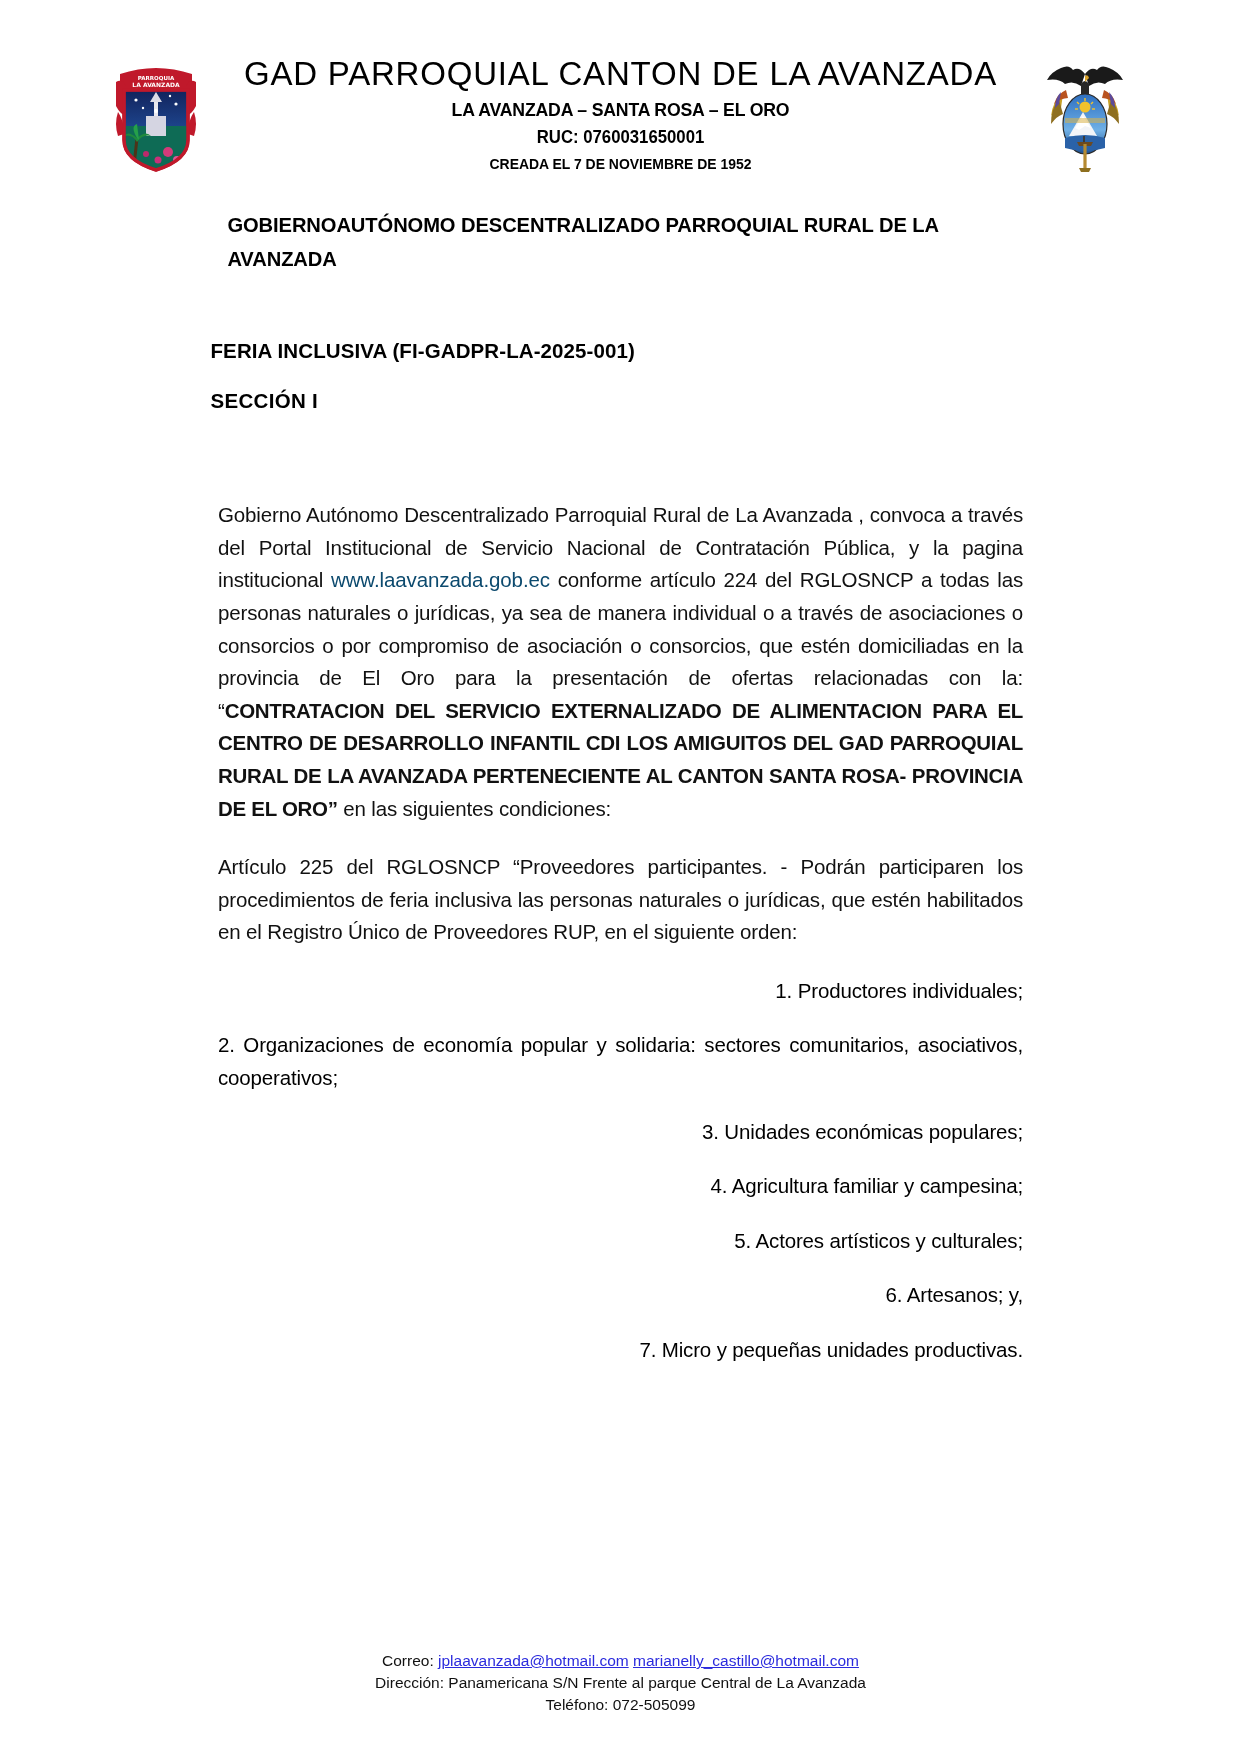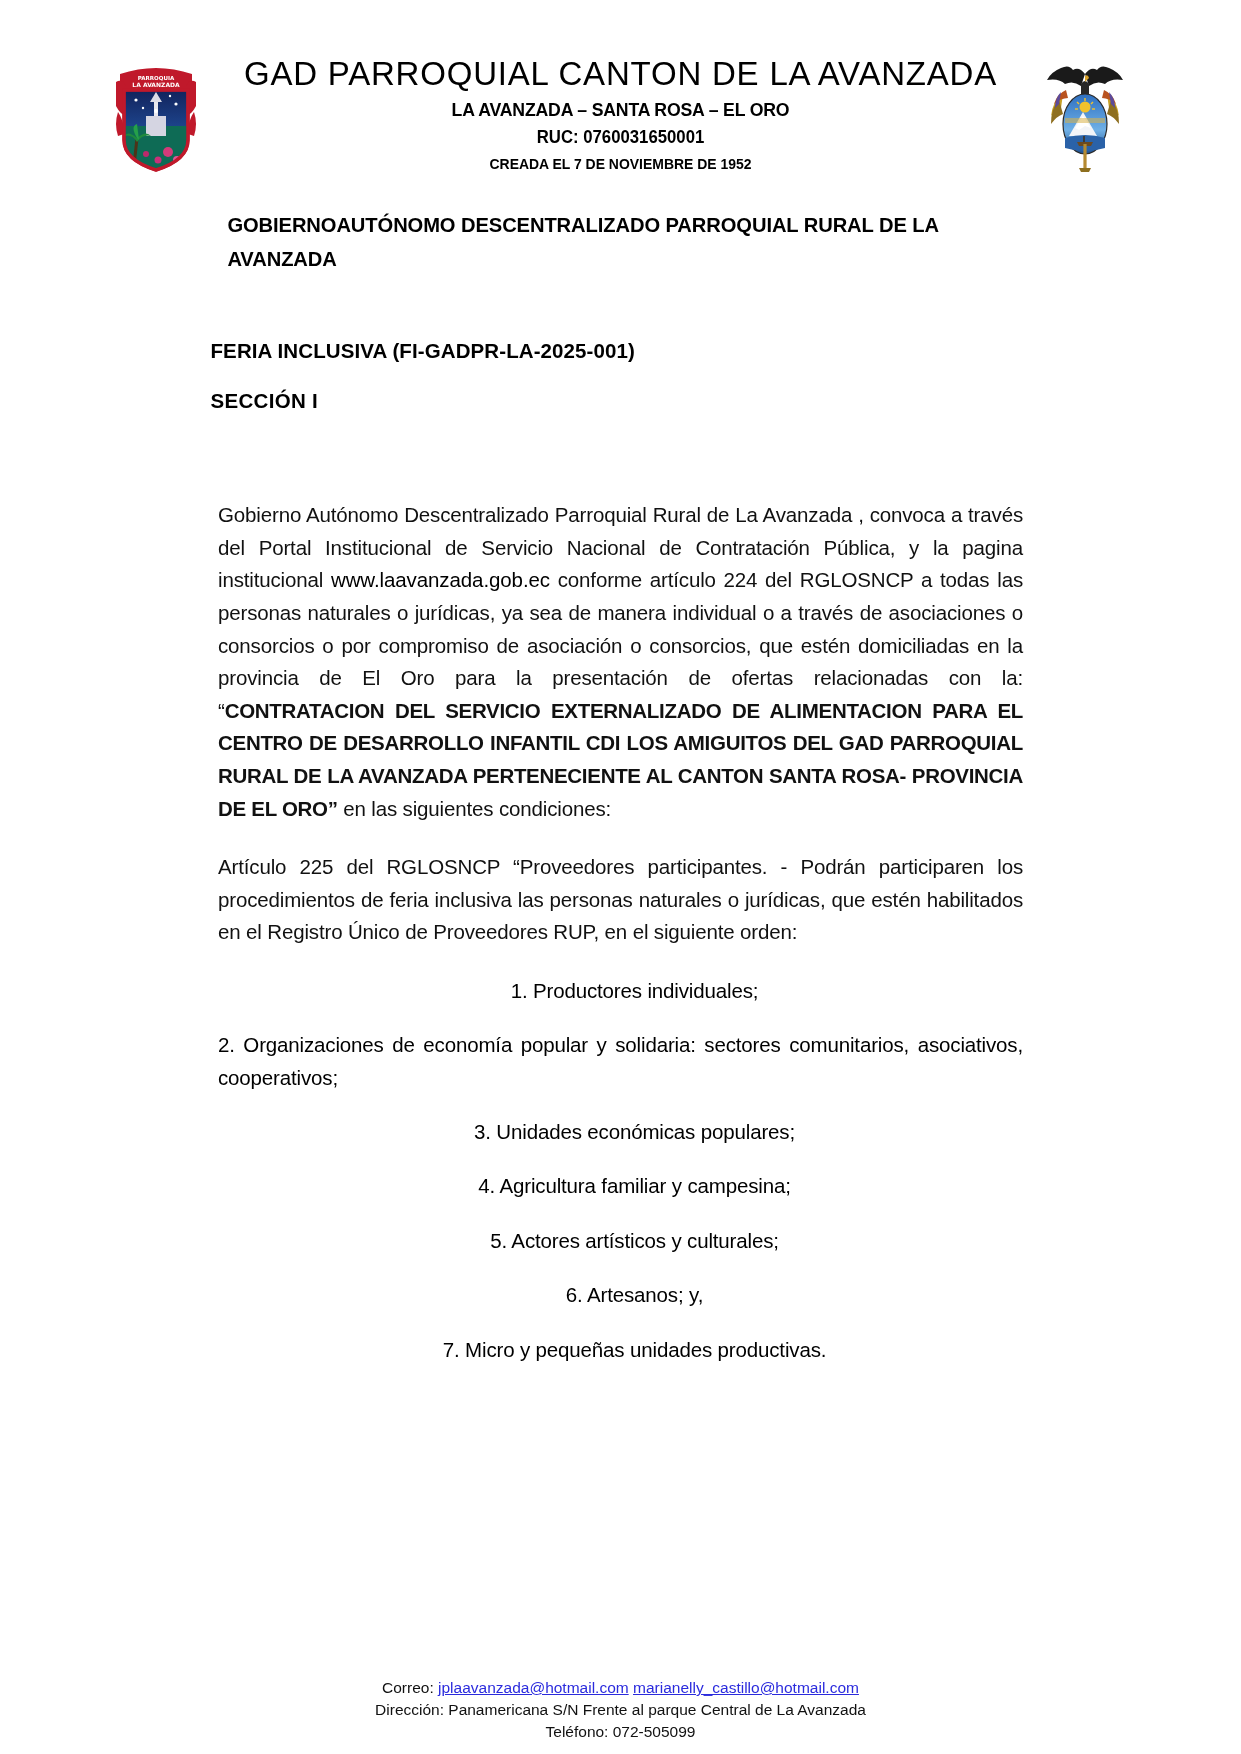--- a/index.html
+++ b/index.html
@@ -116,42 +116,42 @@
   p.para {
     margin: 0 0 26px 0;
     font-size: 20.5px;
     line-height: 1.59;
     text-align: justify;
     text-justify: inter-word;
     letter-spacing: -0.15px;
     color: #111111;
   }
   .url {
-    color: #000000;
+    color: #0c4a6e;
     letter-spacing: -0.1px;
   }
   .bold-contract {
     font-weight: 700;
     letter-spacing: -0.3px;
   }
   .listitem {
     margin: 0 0 22px 0;
     font-size: 20.5px;
     line-height: 1.58;
     text-align: justify;
     letter-spacing: -0.15px;
   }
-  .listitem.single { text-align: center; margin-left: 28px; }
+  .listitem.single { text-align: right; margin-left: 28px; }
 
   
   .footer {
     position: absolute;
     left: 0;
     right: 0;
-    bottom: 11px;
+    bottom: 38px;
     text-align: center;
     font-size: 15.5px;
     line-height: 1.42;
     color: #111111;
   }
   .footer .mail {
     color: #2b2bdd;
     text-decoration: underline;
   }
   .footer-row { white-space: nowrap; }

